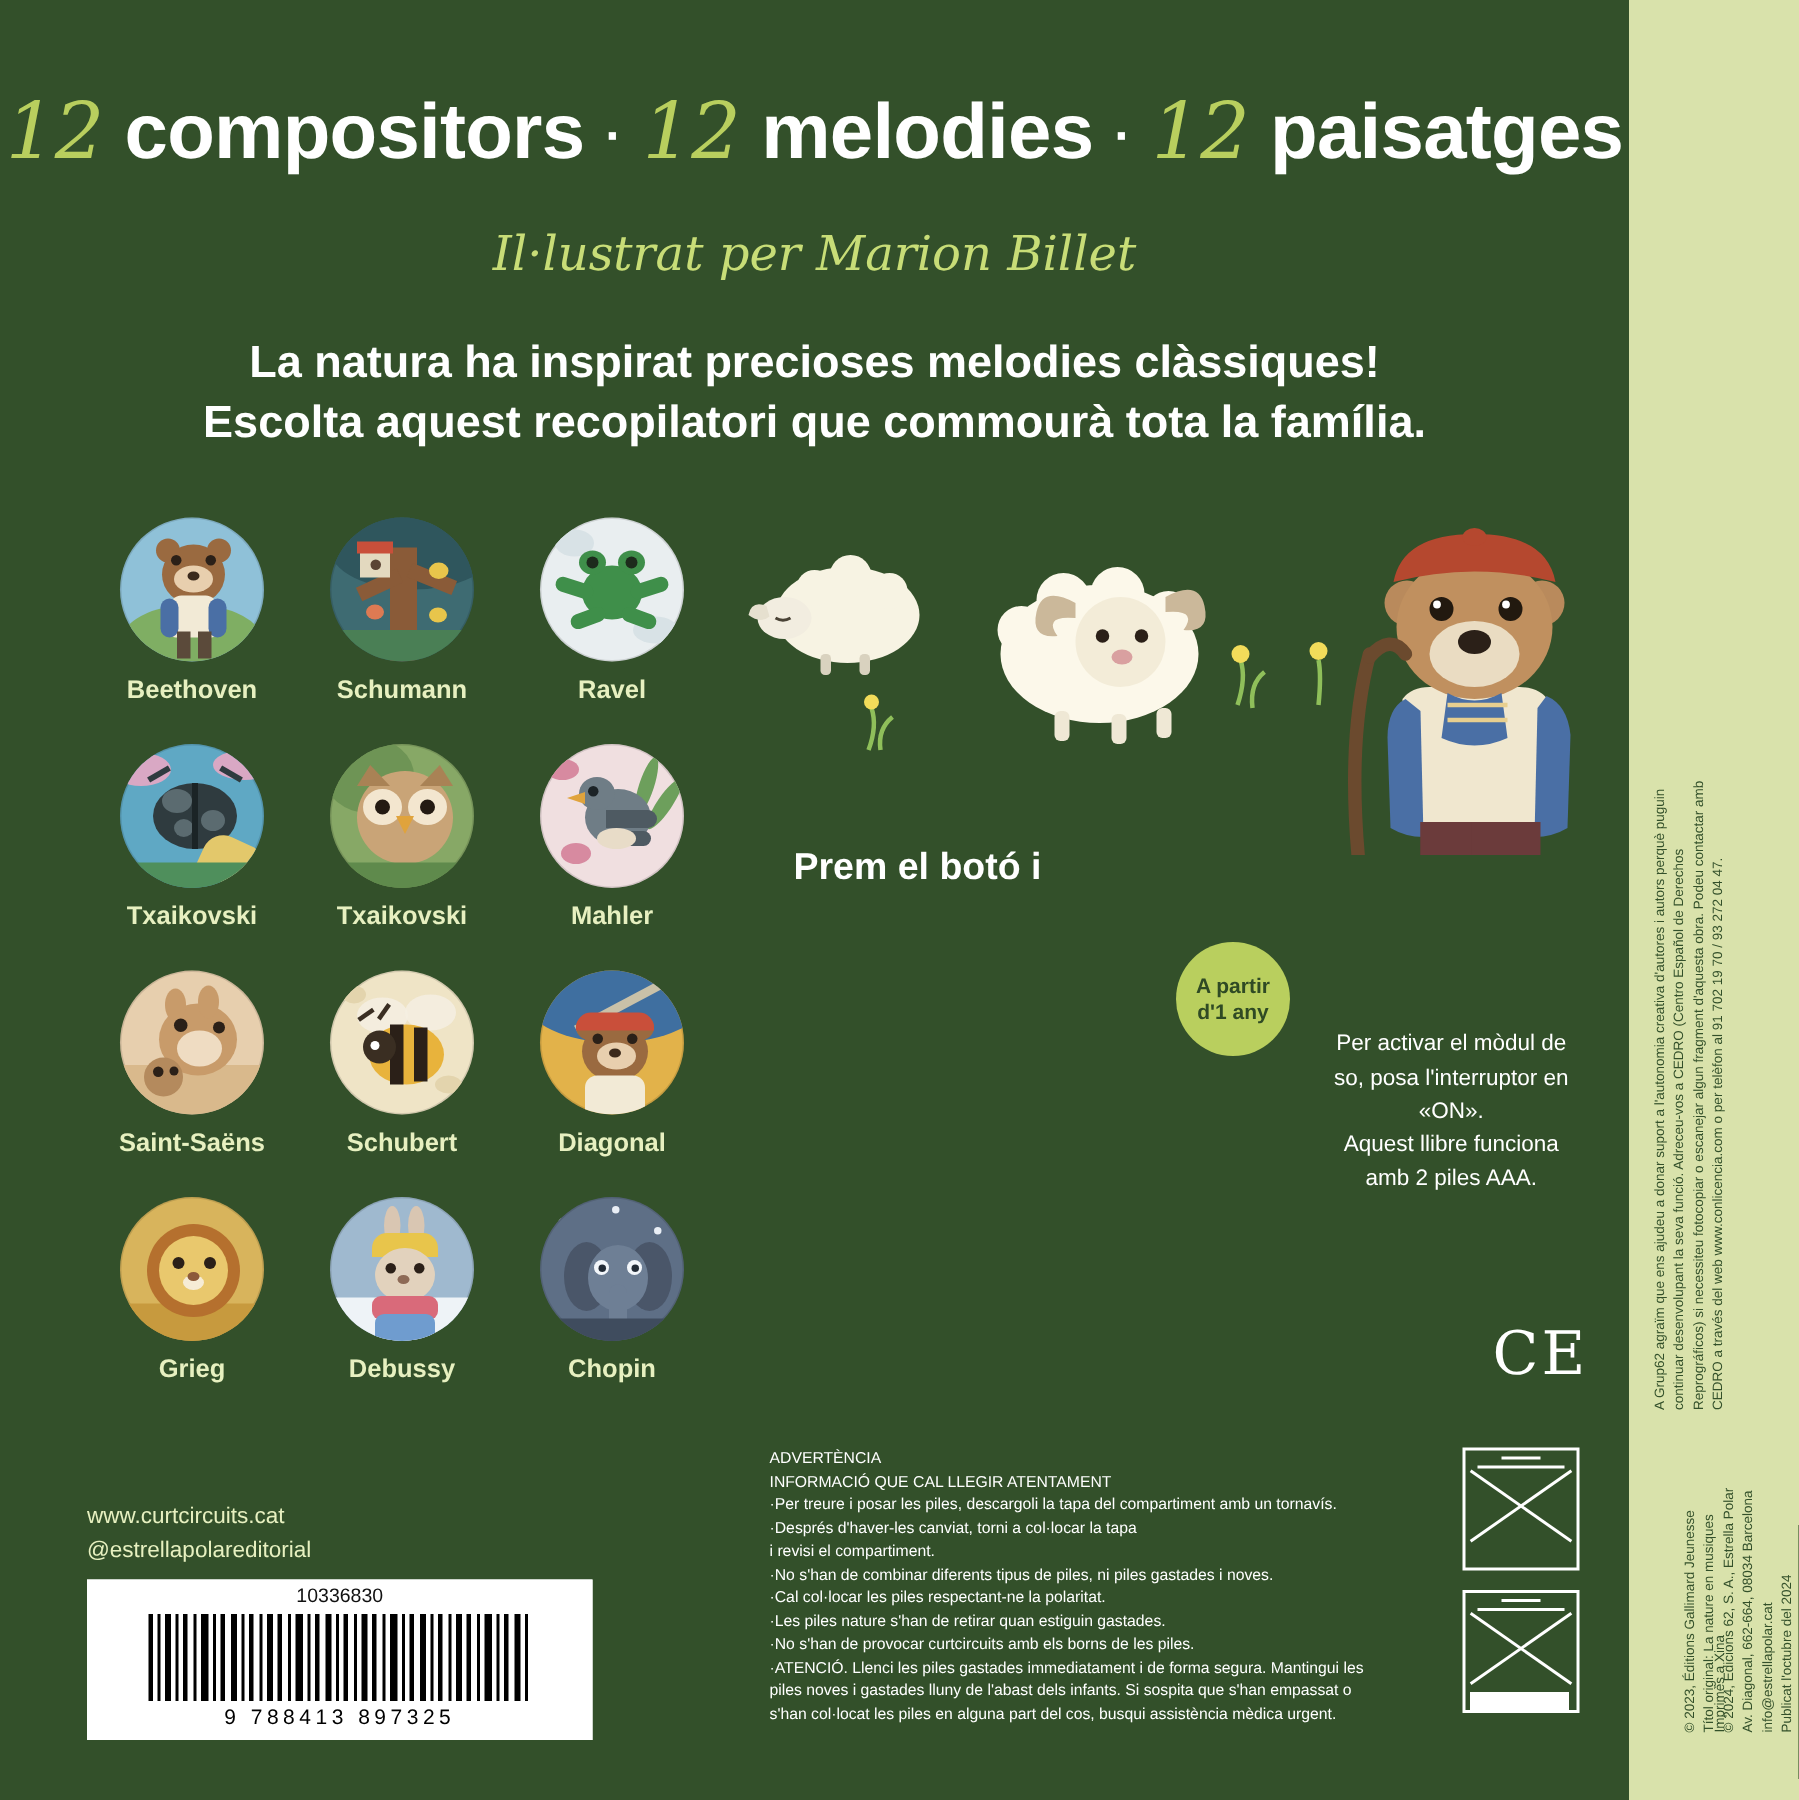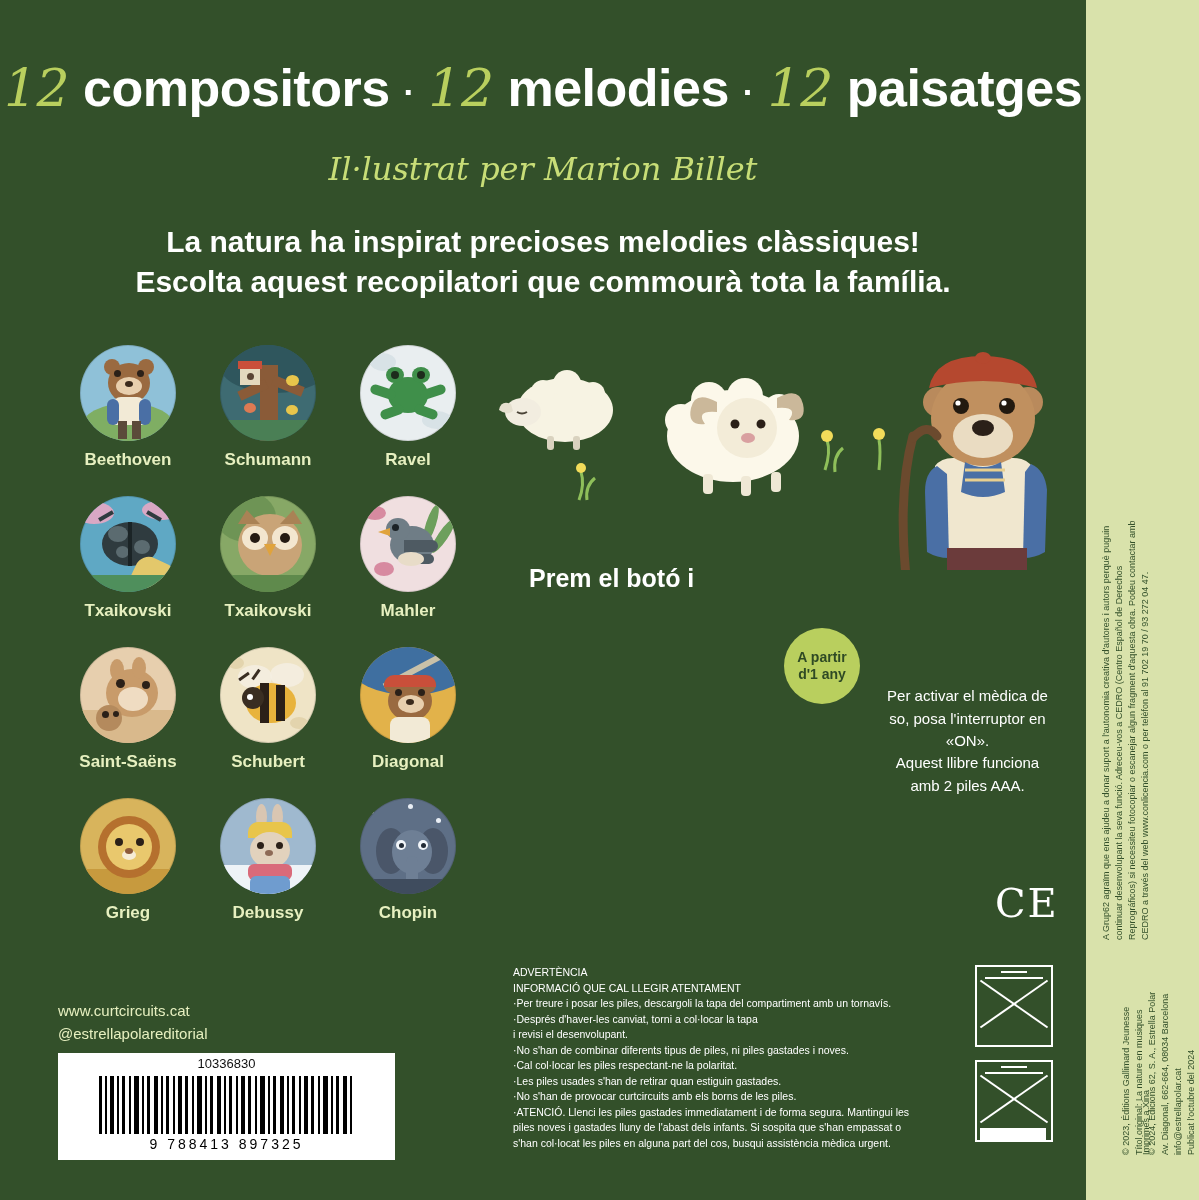--- a/index.html
+++ b/index.html
@@ -419,21 +419,21 @@
 
   <div class="press">
     <div>Prem el botó i</div>
   </div>
 
   <div class="badge">
     <span>A partir</span>
     <span>d'1 any</span>
   </div>
 
-  <div class="rnote rnote1">Per activar el mèdica de so, posa l'interruptor en «ON».</div>
+  <div class="rnote rnote1">Per activar el mòdul de so, posa l'interruptor en «ON».</div>
   <div class="rnote rnote2">Aquest llibre funciona amb 2 piles AAA.</div>
 
   <div class="ce">CE</div>
 
   <div class="weburl">
     <div>www.curtcircuits.cat</div>
     <div>@estrellapolareditorial</div>
   </div>
 
   <div class="barcode-box">
@@ -482,24 +482,24 @@
         <i style="left:251px;width:2px"></i>
     </div>
     <div class="ean">9 788413 897325</div>
   </div>
 
   <div class="warn">
     <div class="t1">ADVERTÈNCIA</div>
     <div class="t1">INFORMACIÓ QUE CAL LLEGIR ATENTAMENT</div>
     <div>·Per treure i posar les piles, descargoli la tapa del compartiment amb un tornavís.</div>
     <div>·Després d'haver-les canviat, torni a col·locar la tapa</div>
-    <div> i revisi el desenvolupant.</div>
+    <div> i revisi el compartiment.</div>
     <div>·No s'han de combinar diferents tipus de piles, ni piles gastades i noves.</div>
     <div>·Cal col·locar les piles respectant-ne la polaritat.</div>
-    <div>·Les piles usades s'han de retirar quan estiguin gastades.</div>
+    <div>·Les piles nature s'han de retirar quan estiguin gastades.</div>
     <div>·No s'han de provocar curtcircuits amb els borns de les piles.</div>
     <div>·ATENCIÓ. Llenci les piles gastades immediatament i de forma segura. Mantingui les</div>
     <div> piles noves i gastades lluny de l'abast dels infants. Si sospita que s'han empassat o</div>
     <div> s'han col·locat les piles en alguna part del cos, busqui assistència mèdica urgent.</div>
   </div>
 
   <div class="bin bin1">
     <div class="binline" style="left:-4px;top:36px;width:82px;transform:rotate(35deg);"></div>
     <div class="binline" style="left:-4px;top:36px;width:82px;transform:rotate(-35deg);"></div>
     <div class="binline" style="left:8px;top:10px;width:58px;"></div>

